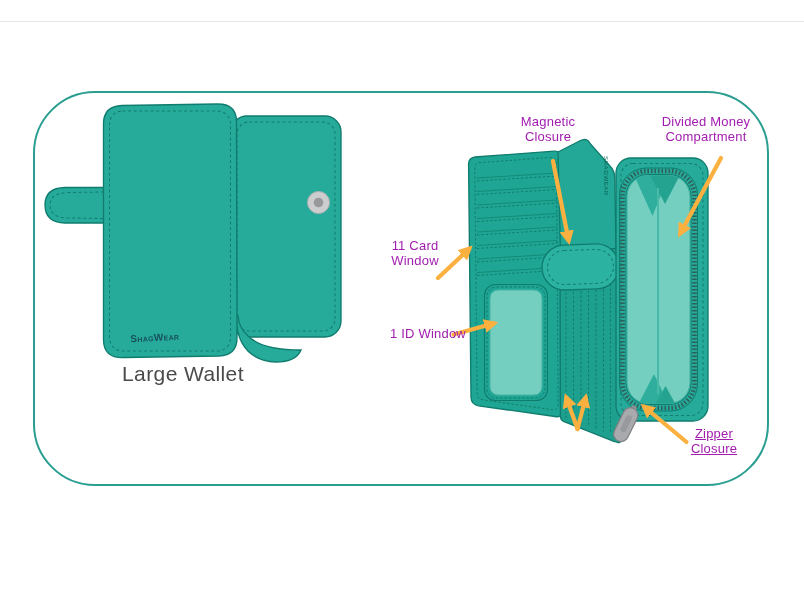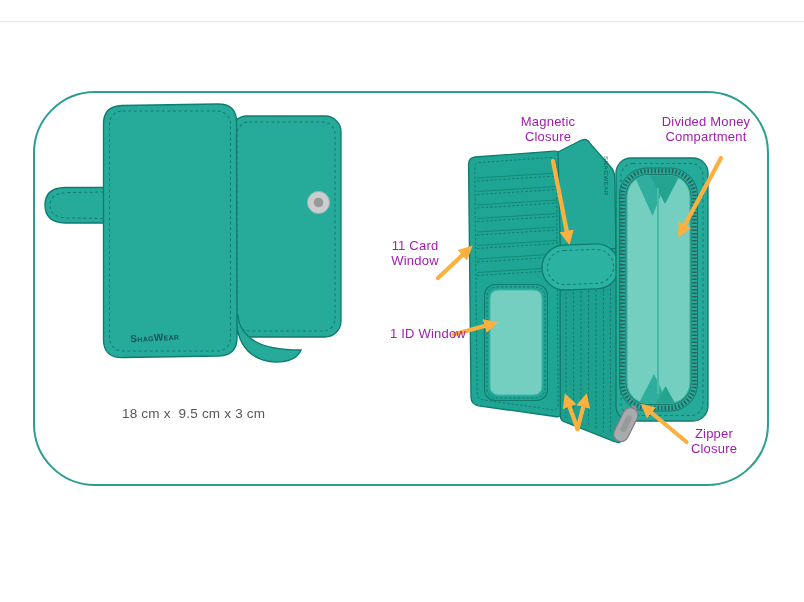--- a/index.html
+++ b/index.html
@@ -158,23 +158,23 @@
     <span>Divided Money</span>
     <span>Compartment</span>
   </div>
   <div class="label" style="left:415px;top:239px;">
     <span>11 Card</span>
     <span>Window</span>
   </div>
   <div class="label" style="left:410px;top:327px;margin-left:18px;">
     <span>1 ID Window</span>
   </div>
-  <div class="label" style="left:714px;top:427px;">
+  <div class="label" style="left:714px;top:427px;text-decoration:underline;">
     <span>Zipper</span>
     <span>Closure</span>
   </div>
 
   <div class="title-block">
+    <div class="product-title">Large Wallet</div>
     <div class="dims">
-      <div>18 cm x  9.5 cm x 3 cm</div>
     </div>
   </div>
 </div>
 
 </body></html>

